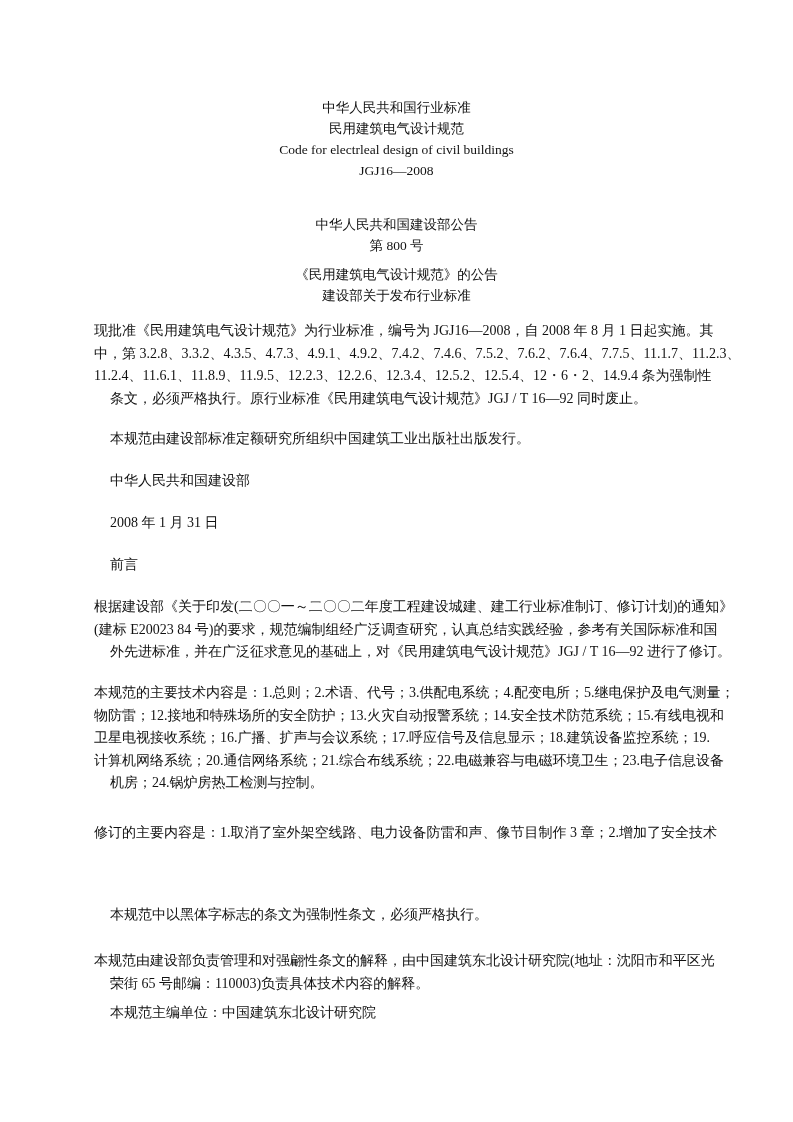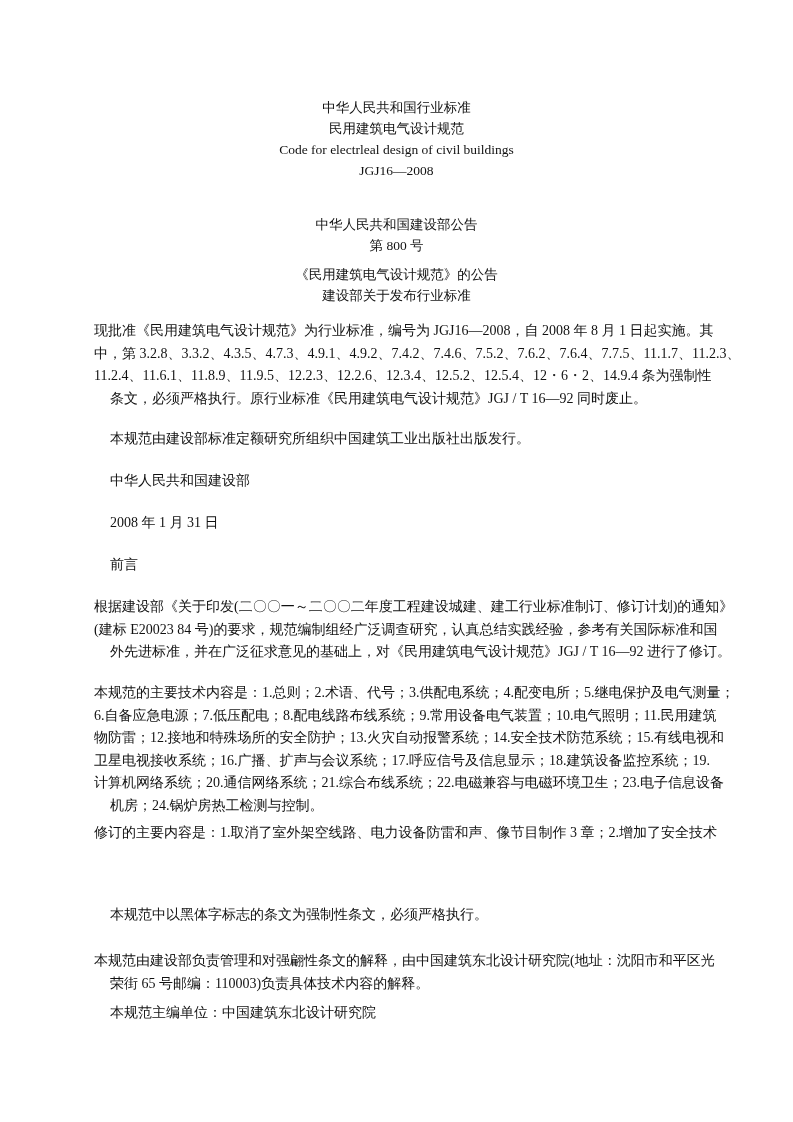--- a/index.html
+++ b/index.html
@@ -61,21 +61,20 @@
   </div>
 
   <div class="para" style="top:596px;">
     <span class="jline">根据建设部《关于印发(二〇〇一～二〇〇二年度工程建设城建、建工行业标准制订、修订计划)的通知》</span>
     <span class="jline">(建标 E20023 84 号)的要求，规范编制组经广泛调查研究，认真总结实践经验，参考有关国际标准和国</span>
     <span class="lastline">外先进标准，并在广泛征求意见的基础上，对《民用建筑电气设计规范》JGJ / T 16—92 进行了修订。</span>
   </div>
 
   <div class="para" style="top:682px;">
     <span class="jline">本规范的主要技术内容是：1.总则；2.术语、代号；3.供配电系统；4.配变电所；5.继电保护及电气测量；</span>
-    <span class="jline">6.自备应急电源；7.低压配电；8.配电线路布线系统；9.常用设备电气装置；10.电气照明；11.民用建筑</span>
     <span class="jline">物防雷；12.接地和特殊场所的安全防护；13.火灾自动报警系统；14.安全技术防范系统；15.有线电视和</span>
     <span class="jline">卫星电视接收系统；16.广播、扩声与会议系统；17.呼应信号及信息显示；18.建筑设备监控系统；19.</span>
     <span class="jline">计算机网络系统；20.通信网络系统；21.综合布线系统；22.电磁兼容与电磁环境卫生；23.电子信息设备</span>
     <span class="lastline">机房；24.锅炉房热工检测与控制。</span>
   </div>
 
   <div class="para" style="top:822px;">
     <span class="jline">修订的主要内容是：1.取消了室外架空线路、电力设备防雷和声、像节目制作 3 章；2.增加了安全技术</span>
   </div>
 

